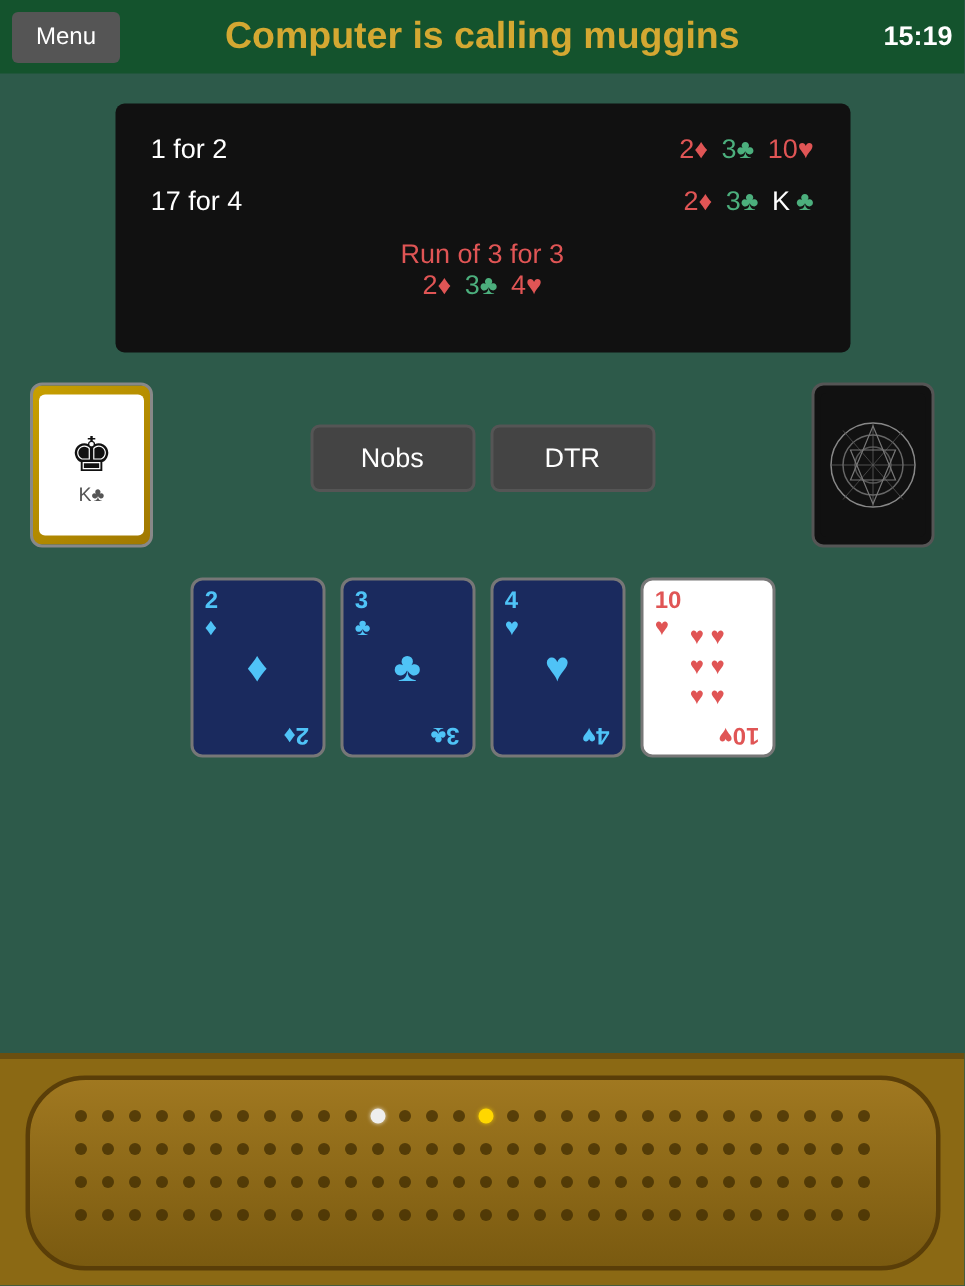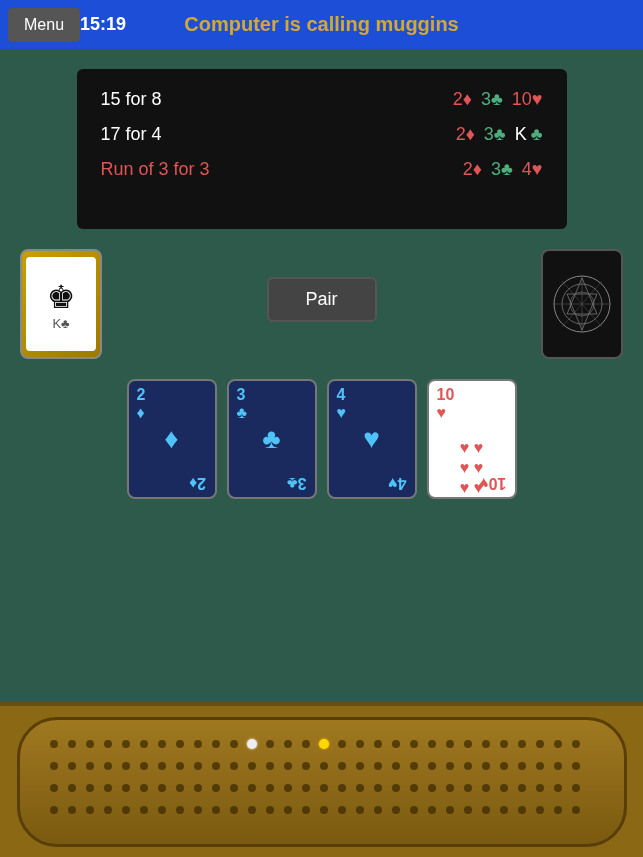--- a/index.html
+++ b/index.html
@@ -9,41 +9,42 @@
       background-color: #2d5a4a;
       font-family: Arial, sans-serif;
       overflow: hidden;
       position: relative;
     }
 
     
     .header {
       width: 100%;
       height: 49px;
-      background-color: #1d4ed8;
-      display: flex;
-      align-items: center;
+      background-color: #14532d;
+      display: flex;
+      align-items: center;
+      justify-content: space-between;
       padding: 14px 8px;
       position: relative;
     }
     .menu-btn {
       background-color: #555;
       color: #fff;
       border: none;
       padding: 8px 16px;
       font-size: 16px;
       border-radius: 4px;
       cursor: pointer;
     }
     .header-title {
       position: absolute;
       left: 50%;
       transform: translateX(-50%);
       color: #d4a832;
-      font-size: 20px;
+      font-size: 25px;
       font-weight: bold;
       white-space: nowrap;
     }
     .timer {
       color: #fff;
       font-size: 18px;
       font-weight: bold;
     }
 
     
@@ -58,20 +59,21 @@
     .score-row {
       display: flex;
       justify-content: space-between;
       align-items: center;
       margin-bottom: 14px;
       font-size: 18px;
       color: #fff;
     }
     .score-row.highlight {
       color: #e05555;
+      flex-direction: column;
     }
     .score-label {}
     .score-cards {
       display: flex;
       align-items: center;
       gap: 4px;
       font-size: 18px;
     }
     .suit-red { color: #e05555; }
     .suit-green { color: #4caf7d; }
@@ -179,21 +181,20 @@
       justify-content: center;
       position: relative;
       border: 2px solid #777;
       font-size: 14px;
     }
     .play-card.dark-blue {
       background: #1a2a5e;
     }
     .play-card.white-card {
       background: #fff;
-      justify-content: flex-end;
     }
     .card-value-top {
       position: absolute;
       top: 5px;
       left: 8px;
       font-size: 16px;
       font-weight: bold;
     }
     .card-value-bottom {
       position: absolute;
@@ -271,21 +272,21 @@
 
 <div class="header">
   <button class="menu-btn">Menu</button>
   <span class="header-title">Computer is calling muggins</span>
   <span class="timer">15:19</span>
 </div>
 
 <div class="scoring-panel">
 
   <div class="score-row">
-    <span class="score-label">15 for 8</span>
+    <span class="score-label">1 for 2</span>
     <span class="score-cards">
       <span class="suit-red">2♦</span>
       <span class="suit-green">&nbsp;3♣</span>
       <span class="suit-red">&nbsp;10♥</span>
     </span>
   </div>
 
   <div class="score-row">
     <span class="score-label">17 for 4</span>
     <span class="score-cards">
@@ -310,21 +311,22 @@
 
   <div class="king-card">
     <div class="king-inner">
       <span class="king-symbol">♚</span>
       <span style="font-size:13px; color:#555;">K♣</span>
     </div>
   </div>
 
   <div class="buttons-area">
     <div class="btn-row">
-      <button class="game-btn">Pair</button>
+      <button class="game-btn">Nobs</button>
+      <button class="game-btn">DTR</button>
     </div>
     <div class="btn-row">
     </div>
   </div>
 
   <div class="back-card">
     <svg viewBox="0 0 70 96" xmlns="http://www.w3.org/2000/svg">
       <rect width="70" height="96" rx="4" fill="#111"></rect>
       <circle cx="35" cy="48" r="28" stroke="#888" stroke-width="1" fill="none"></circle>
       <circle cx="35" cy="48" r="20" stroke="#666" stroke-width="1" fill="none"></circle>

